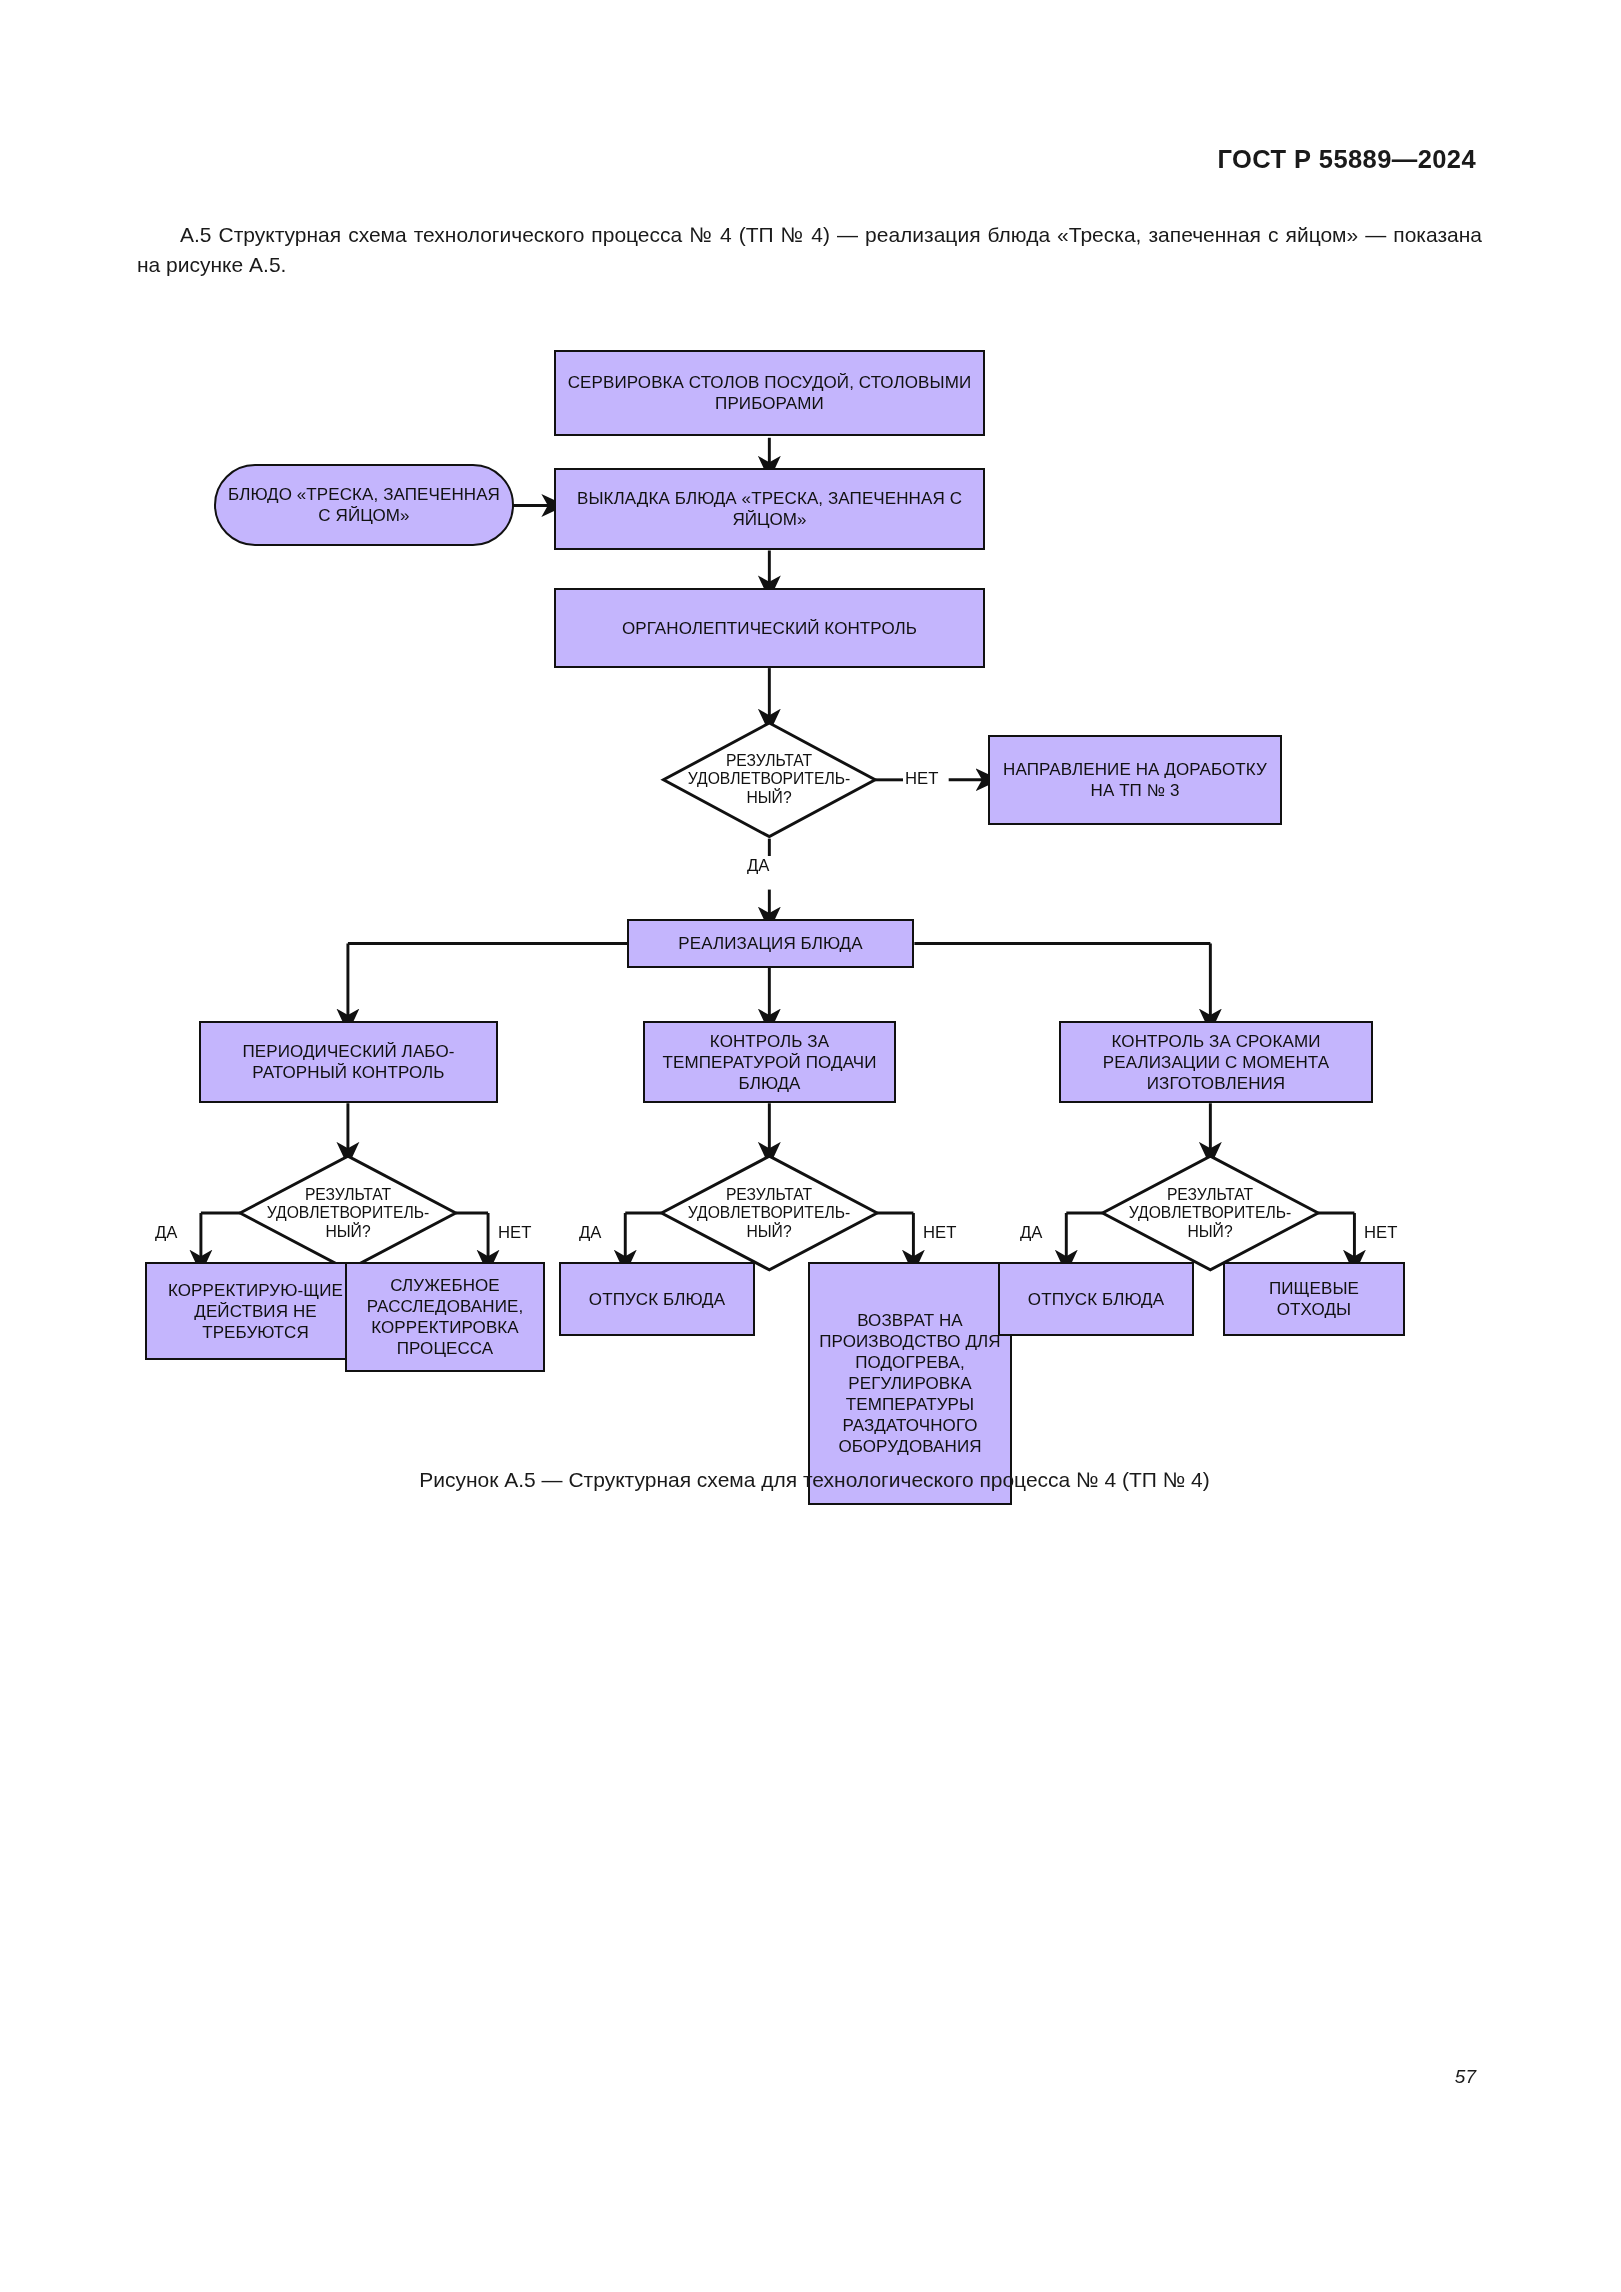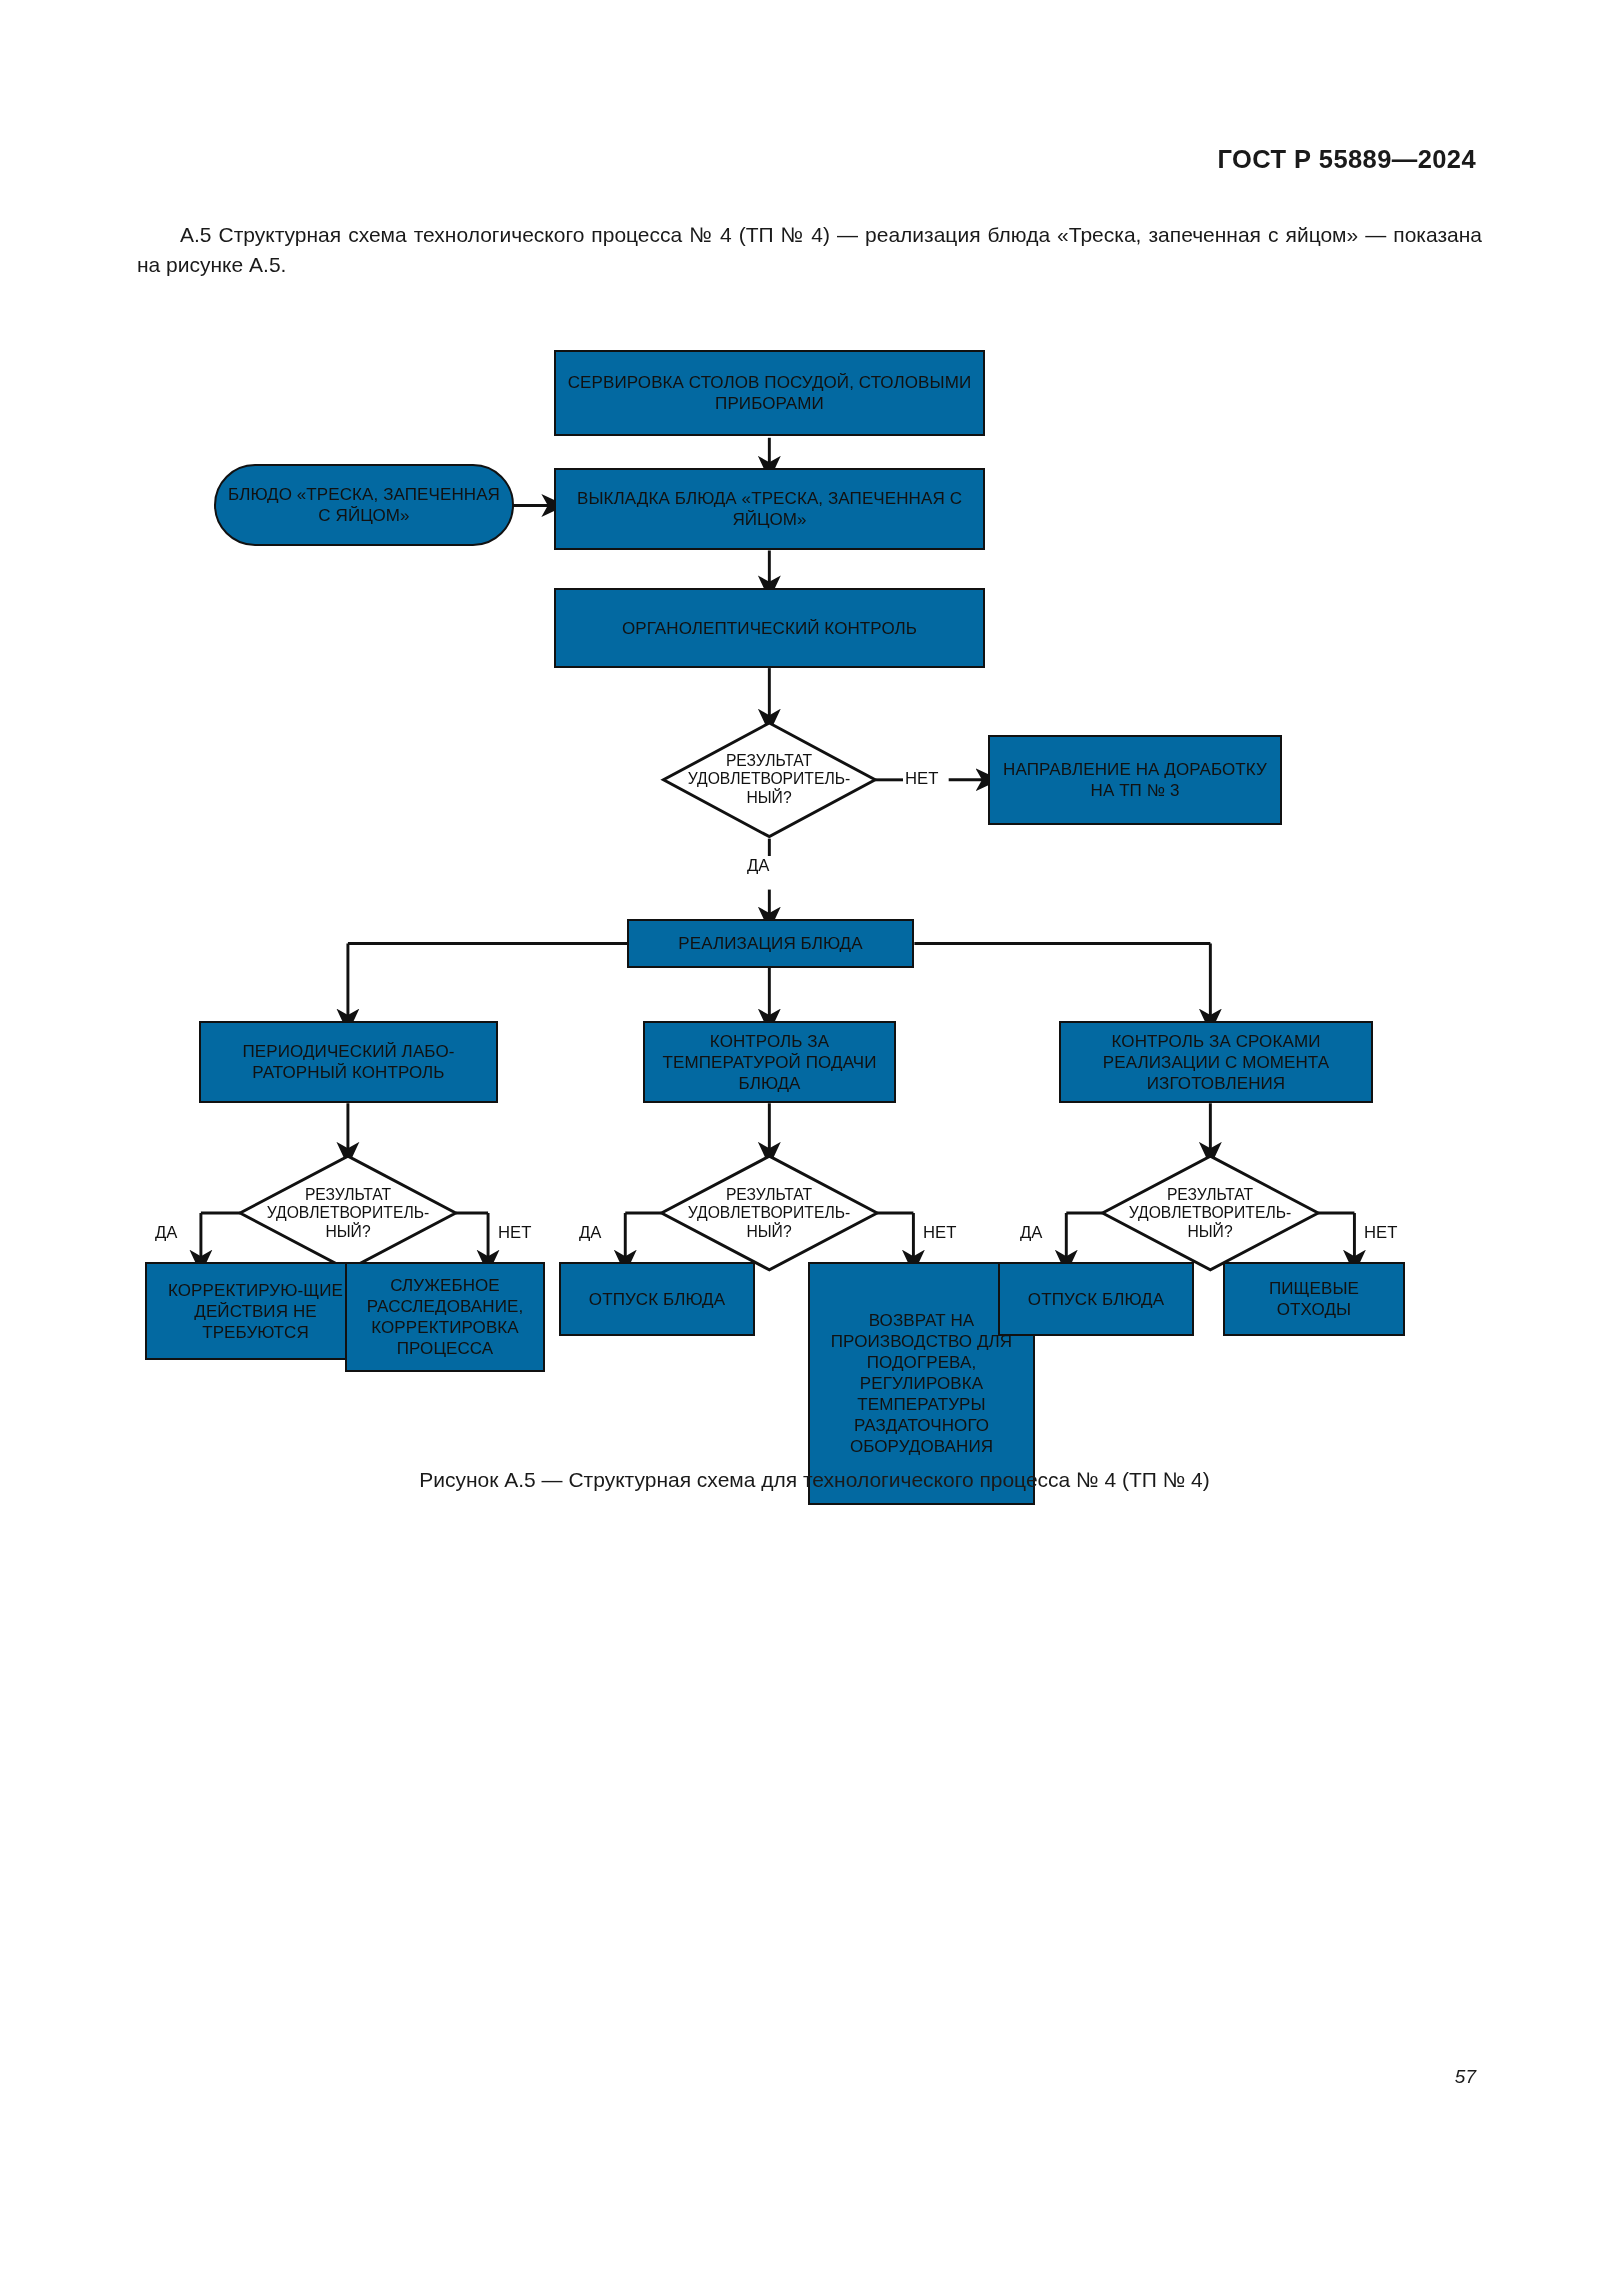--- a/index.html
+++ b/index.html
@@ -26,21 +26,21 @@
   .intro .ind{display:inline-block;width:43px;}
 
   
   .figure{position:absolute;left:0;top:323px;width:1621px;height:1137px;}
   .fig-svg{position:absolute;left:0;top:0;}
 
   
   .node{
     position:absolute;box-sizing:border-box;
     display:flex;align-items:center;justify-content:center;
-    text-align:center;background:#0369a1;
+    text-align:center;background:#c4b5fd;
     font-size:17px;line-height:21px;letter-spacing:0.1px;
     color:#111;
   }
   .rect{border:2.5px solid #111;}
   .oval{border:2.5px solid #111;border-radius:41px;}
   .node span{display:block;padding:0 7.8px;}
 
   
   .diamond{
     position:absolute;display:flex;align-items:center;justify-content:center;
@@ -190,21 +190,21 @@
     </div>
 
     <div class="node rect" style="left:345px;top:939px;width:200px;height:110px;">
       <span>СЛУЖЕБНОЕ РАССЛЕДОВАНИЕ, КОРРЕКТИРОВКА ПРОЦЕССА</span>
     </div>
 
     <div class="node rect" style="left:559px;top:939px;width:196px;height:74px;">
       <span>ОТПУСК БЛЮДА</span>
     </div>
 
-    <div class="node rect" style="left:808px;top:939px;width:227px;height:243px;">
+    <div class="node rect" style="left:808px;top:939px;width:204px;height:243px;">
       <span>ВОЗВРАТ НА ПРОИЗВОДСТВО ДЛЯ ПОДОГРЕВА, РЕГУЛИРОВКА ТЕМПЕРАТУРЫ РАЗДАТОЧНОГО ОБОРУДОВАНИЯ</span>
     </div>
 
     <div class="node rect" style="left:998px;top:939px;width:196px;height:74px;">
       <span>ОТПУСК БЛЮДА</span>
     </div>
 
     <div class="node rect" style="left:1223px;top:939px;width:182px;height:74px;">
       <span>ПИЩЕВЫЕ ОТХОДЫ</span>
     </div>

